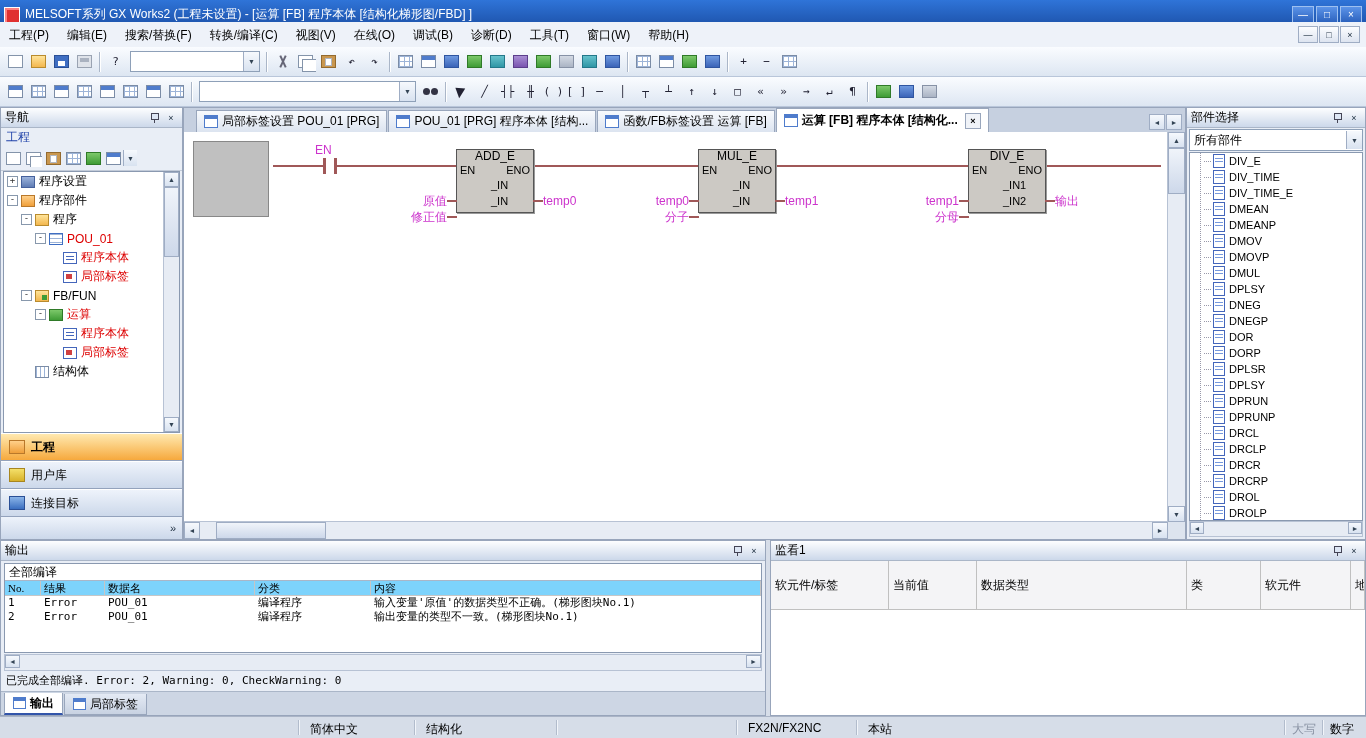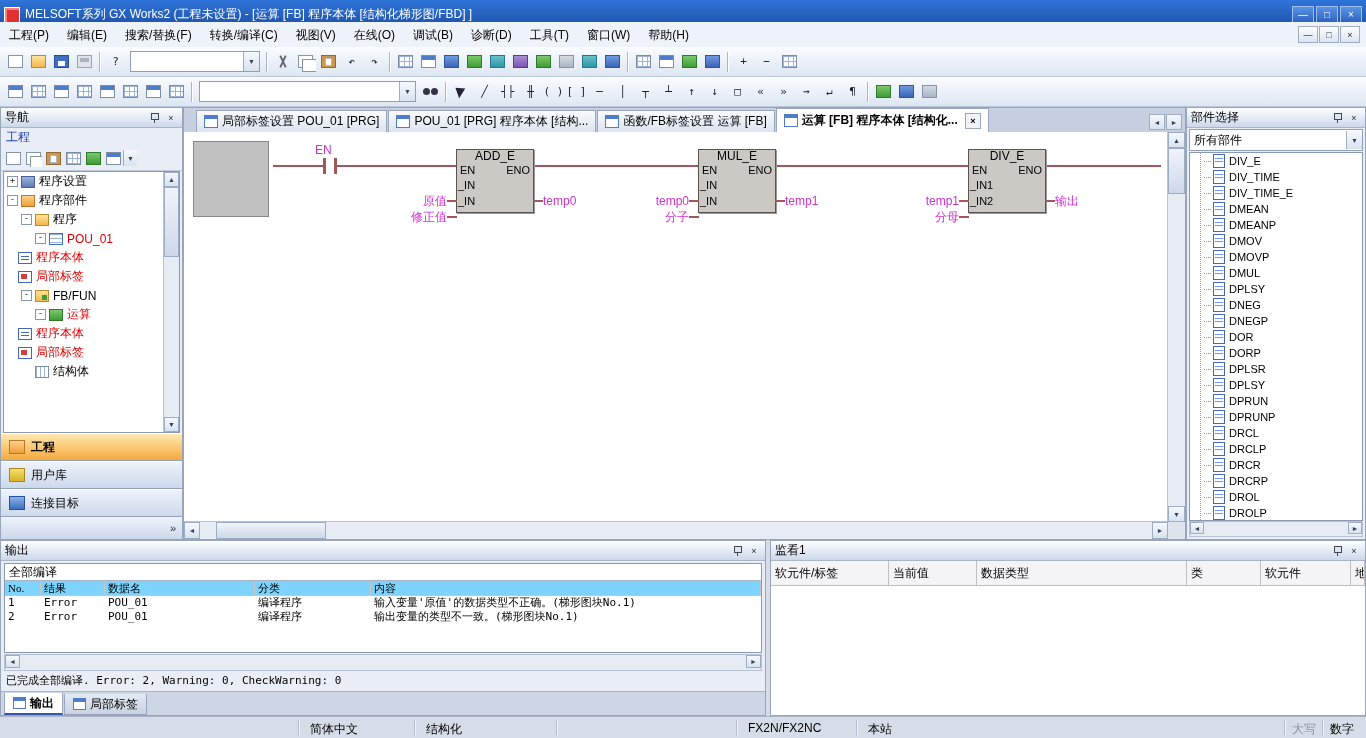--- a/index.html
+++ b/index.html
@@ -72,21 +72,21 @@
   .pin::after{content:"";position:absolute;left:4px;top:7px;width:1px;height:4px;background:#445;}
   
   #nav{left:0;top:0;width:183px;height:433px;}
   .navband{height:18px;flex:0 0 18px;display:flex;align-items:center;padding:0 5px;color:#2244aa;}
   .navtb{height:24px;flex:0 0 24px;display:flex;align-items:center;padding:0 2px;border-bottom:1px solid #c2cbd9;}
   .navtb .tbtn{width:20px;height:20px;}
   .treebox{flex:1;margin:0 2px;background:#fff;border:1px solid #8a99b0;position:relative;overflow:hidden;}
   .tree{position:absolute;left:0;top:0;right:15px;bottom:0;overflow:hidden;}
   .trow{height:19px;display:flex;align-items:center;white-space:nowrap;}
   .trow[data-lv="1"]{padding-left:3px;} .trow[data-lv="2"]{padding-left:17px;}
-  .trow[data-lv="3"]{padding-left:31px;} .trow[data-lv="4"]{}
+  .trow[data-lv="3"]{padding-left:31px;} .trow[data-lv="4"]{padding-left:45px;}
   .exp{width:9px;height:9px;flex:0 0 9px;border:1px solid #8898ac;background:#fff;font-size:9px;line-height:7px;
     text-align:center;margin-right:3px;color:#333;font-family:"DejaVu Sans Mono",monospace;}
   .exp:empty{visibility:hidden;}
   .ticon{width:14px;height:12px;flex:0 0 14px;margin-right:4px;position:relative;box-sizing:border-box;}
   .ticon[data-name="settings-folder-icon"]{background:linear-gradient(#9db4dc,#5f7cb4);border:1px solid #46619c;}
   .ticon[data-name="parts-folder-icon"]{background:linear-gradient(#ffd08a,#ef9f3a);border:1px solid #b9782a;}
   .ticon[data-name="folder-icon"],.ticon[data-name="fbfun-folder-icon"]{background:linear-gradient(#ffe49a,#f3b74f);border:1px solid #b98b2e;}
   .ticon[data-name="fbfun-folder-icon"]::after{content:"";position:absolute;right:1px;bottom:1px;width:5px;height:5px;background:#3f9c36;}
   .ticon[data-name="pou-icon"]{background:#fff;border:1px solid #3f6ec2;
     background-image:linear-gradient(#9db4d8 1px,transparent 1px);background-size:4px 4px;}
@@ -131,21 +131,21 @@
   .canvas{position:absolute;left:0;top:24px;right:17px;bottom:17px;background:#fff;overflow:hidden;}
   .rowhdr{position:absolute;left:9px;top:9px;width:74px;height:74px;background:#c0c0c0;border:1px solid #888;}
   .wire{position:absolute;height:2px;background:#a05858;}
   .cbar{position:absolute;width:3px;height:16px;top:26px;background:#a05858;}
   .enlabel{position:absolute;left:131px;top:11px;color:#cc33cc;font-size:12px;}
   .fbd-block{position:absolute;top:17px;width:78px;height:64px;background:#ccc9c4;border:1px solid #555;
     box-shadow:1px 1px 0 #999;box-sizing:border-box;font-size:11px;}
   .fbd-block[data-i="0"]{left:272px;} .fbd-block[data-i="1"]{left:514px;} .fbd-block[data-i="2"]{left:784px;}
   .fbd-name{height:13px;text-align:center;font-size:12px;line-height:13px;}
   .fbd-enrow{height:14px;display:flex;justify-content:space-between;padding:0 3px;line-height:14px;}
-  .fbd-in{height:16px;padding-left:1px;line-height:16px;}
+  .fbd-in{height:16px;padding-left:1px;line-height:16px;margin-left:33px;}
   .lab{position:absolute;color:#cc33cc;font-size:12px;white-space:nowrap;line-height:14px;}
   .lab-in1{right:calc(100% + 10px);top:44px;} .lab-in2{right:calc(100% + 10px);top:60px;}
   .lab-out{left:calc(100% + 10px);top:44px;}
   .lab-in1::after,.lab-in2::after{content:"";position:absolute;right:-10px;top:6px;width:10px;height:2px;background:#a05858;}
   .lab-out::before{content:"";position:absolute;left:-10px;top:6px;width:10px;height:2px;background:#a05858;}
   .vscroll{position:absolute;right:0;top:24px;bottom:17px;width:17px;background:#e7ecf4;border-left:1px solid #b7c2d4;}
   .vscroll .sba{width:17px;height:16px;} .vscroll .sba.dn{position:absolute;bottom:0;}
   .vscroll .sbt{left:0;top:16px;width:17px;height:46px;}
   .hscroll{position:absolute;left:0;bottom:0;right:17px;height:17px;background:#e7ecf4;border-top:1px solid #b7c2d4;display:flex;}
   .hscroll .sba{width:16px;height:17px;} .hscroll .sba.rt{margin-left:auto;}
@@ -179,21 +179,21 @@
   .otabs{flex:0 0 23px;display:flex;align-items:flex-end;padding-left:3px;background:#cdd6e4;border-top:1px solid #aab6c8;}
   .otab{display:flex;align-items:center;gap:4px;height:20px;padding:0 8px;margin-right:1px;
     background:linear-gradient(#e4eaf4,#c8d2e2);border:1px solid #99a6bc;border-top:none;font-size:12px;}
   .otab[data-active="true"]{background:#fff;font-weight:bold;border-bottom:2px solid #3355aa;}
   .otab-icon{width:11px;height:10px;background:#fff;border:1px solid #4f7ccc;position:relative;}
   .otab-icon::before{content:"";position:absolute;left:0;right:0;top:0;height:3px;background:#4f7ccc;}
   
   #watch{left:770px;top:433px;width:596px;height:176px;}
   .wgrid{display:grid;grid-template-columns:118px 88px 210px 74px 90px 1fr;flex:0 0 16px;background:#fff;}
   .wcell{background:#f4f4f6;border-right:1px solid #c0c0c0;border-bottom:1px solid #c0c0c0;
-    padding:4px 4px;height:16px;line-height:16px;font-size:12px;white-space:nowrap;overflow:hidden;}
+    padding:16px 4px;height:16px;line-height:16px;font-size:12px;white-space:nowrap;overflow:hidden;}
   .wbody{flex:1;background:#fff;}
   
   .statusbar{position:absolute;left:0;top:716px;width:1366px;height:22px;background:#d6dde8;
     border-top:1px solid #aab4c6;font-size:12px;}
   .sbitem{position:absolute;top:4px;white-space:nowrap;}
   .sbsep{position:absolute;top:3px;height:15px;border-left:1px solid #b2bccc;border-right:1px solid #f2f5fa;}
 </style>
 </head>
 <body>
 

